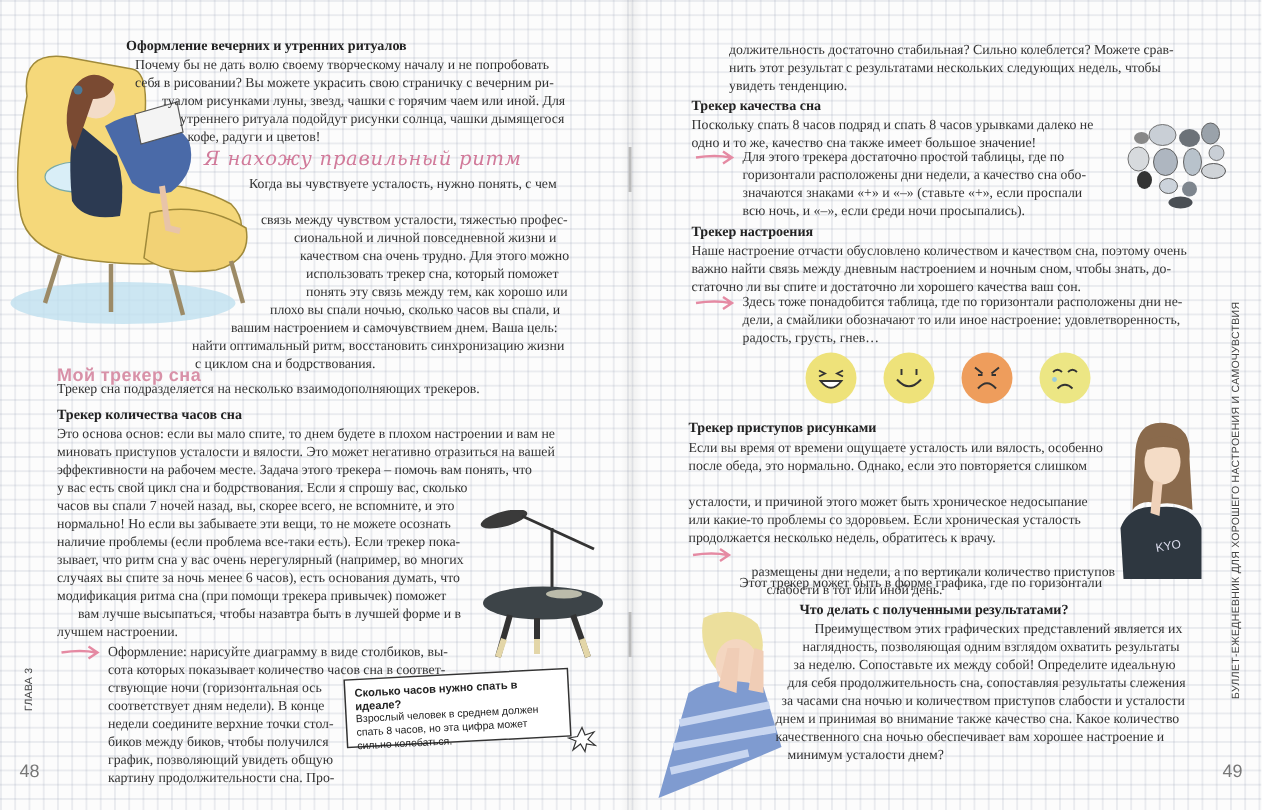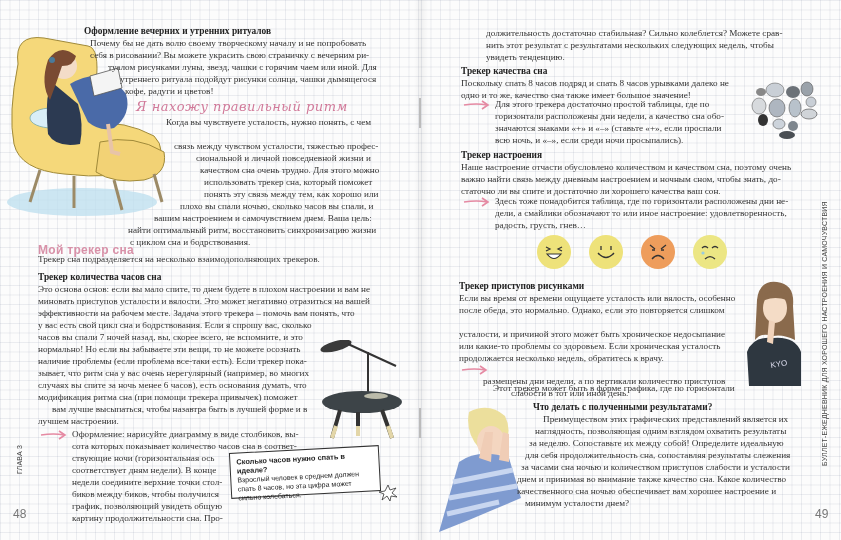--- a/index.html
+++ b/index.html
@@ -213,21 +213,21 @@
     <div class="h" style="left:38px;top:281px;">Трекер приступов рисунками</div>
     <div class="t" style="left:38px;top:293px;width:278px;">Если вы время от времени ощущаете усталость или вялость, особенно</div>
     <div class="t" style="left:38px;top:305px;width:278px;">после обеда, это нормально. Однако, если это повторяется слишком</div>
     <div class="t" style="left:38px;top:329px;width:278px;">усталости, и причиной этого может быть хроническое недосыпание</div>
     <div class="t" style="left:38px;top:341px;width:278px;">или какие-то проблемы со здоровьем. Если хроническая усталость</div>
     <div class="t" style="left:38px;top:353px;">продолжается несколько недель, обратитесь к врачу.</div>
     <svg class="arrow" style="left:40px;top:365px;" viewBox="0 0 28 10">
       <path d="M1 5 Q14 3 24 5 M19 1 L25 5 L19 9" stroke="#e58aa3" stroke-width="1.6" fill="none"></path>
     </svg>
     <div class="t" style="left:72px;top:383px;width:248px;">Этот трекер может быть в форме графика, где по горизонтали</div>
-    <div class="t" style="left:62px;top:376px;width:248px;">размещены дни недели, а по вертикали количество приступов</div>
+    <div class="t" style="left:80px;top:376px;width:248px;">размещены дни недели, а по вертикали количество приступов</div>
     <div class="t" style="left:90px;top:388px;">слабости в тот или иной день.</div>
 
     <div style="position:absolute;left:322px;top:280px;width:62px;height:106px;">
       <svg width="62" height="106" viewBox="0 0 62 106">
         <path d="M14 20 Q16 0 34 2 Q52 4 50 26 L52 60 Q40 54 30 56 Q18 52 12 60 Z" fill="#8a6a4c"></path>
         <ellipse cx="32" cy="28" rx="12" ry="15" fill="#f4dcc6"></ellipse>
         <path d="M22 14 Q32 8 44 14 L44 20 Q32 16 22 20 Z" fill="#8a6a4c"></path>
         <path d="M6 106 L4 72 Q10 56 30 58 Q52 56 58 72 L58 106 Z" fill="#2e3740"></path>
         <path d="M26 40 L24 62 L30 64 L32 42 Z" fill="#f0d2ba"></path>
         <text x="28" y="88" font-size="8" fill="#dde" font-family="Liberation Sans, sans-serif" transform="rotate(-10 28 88)">KYO</text>

